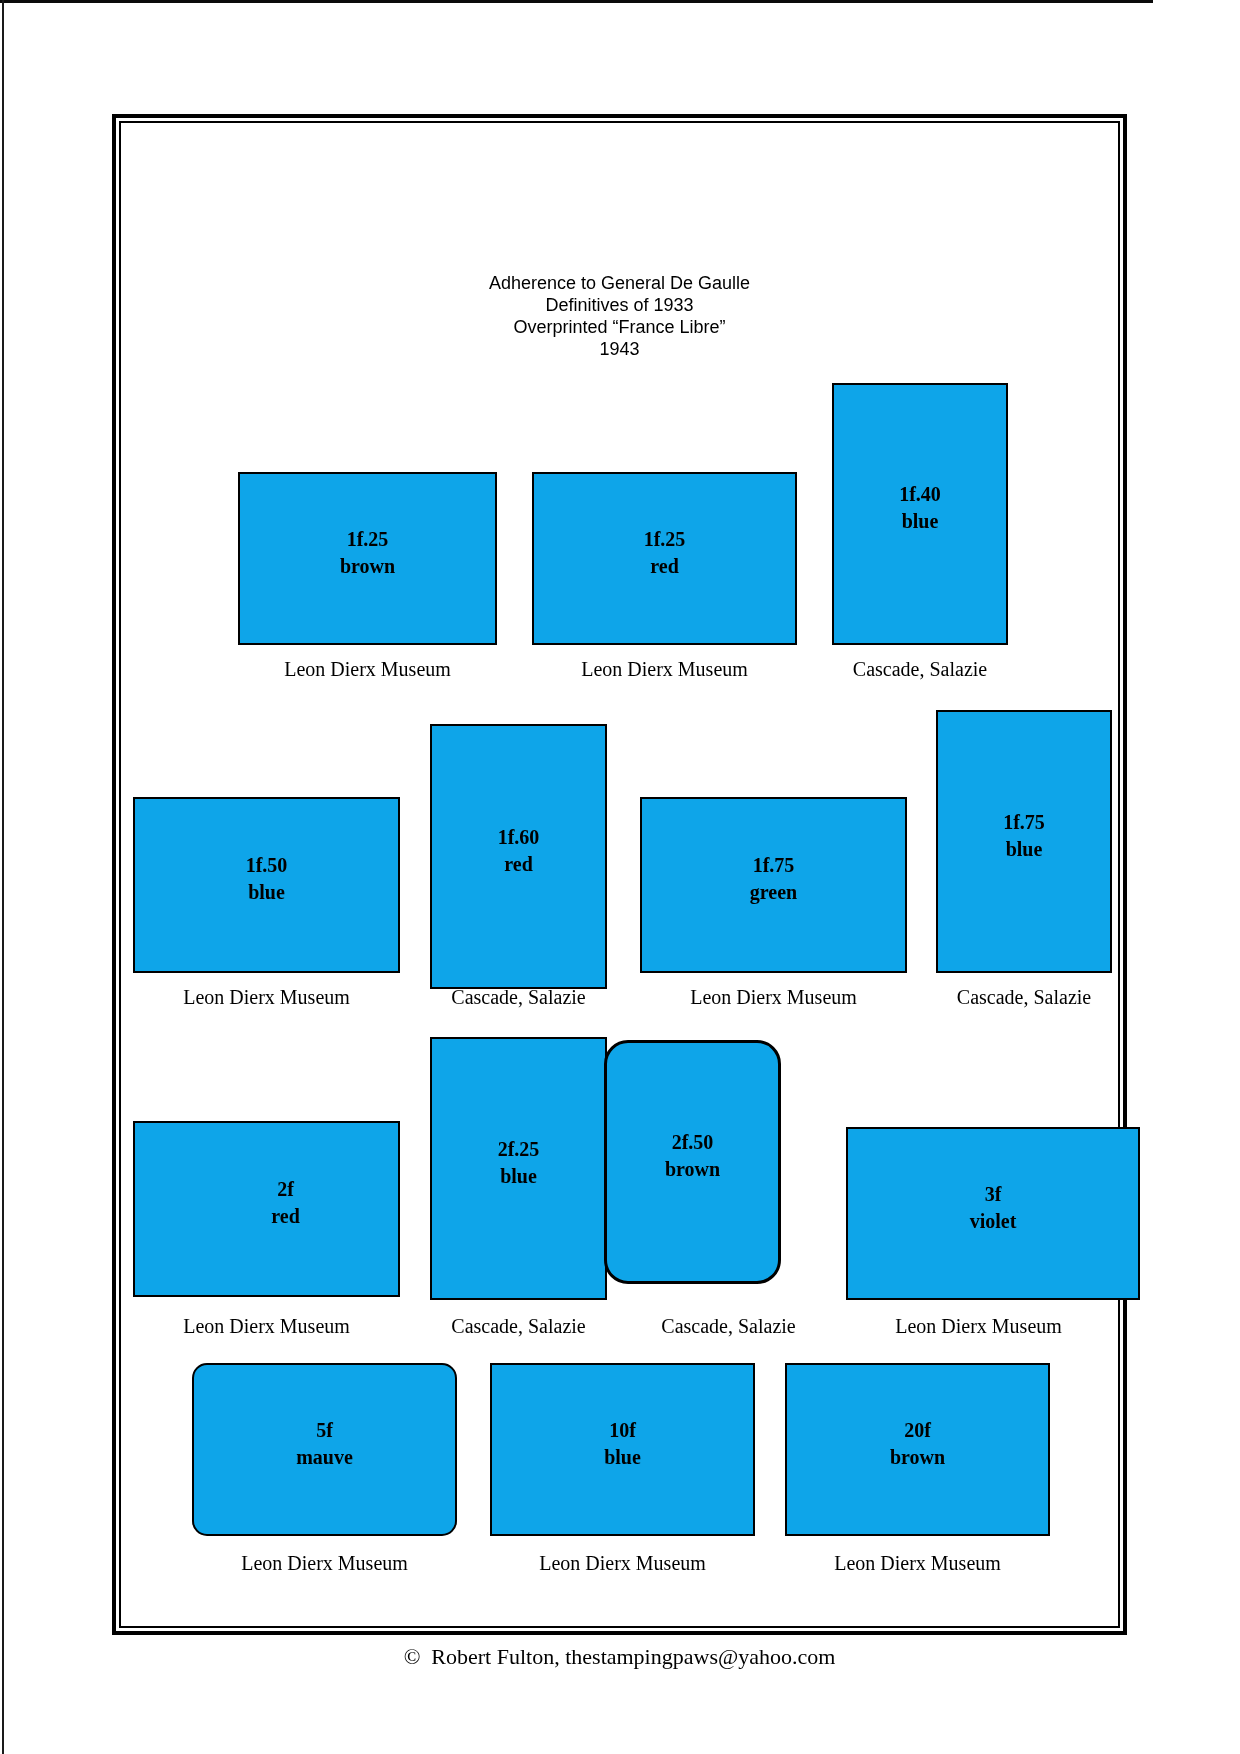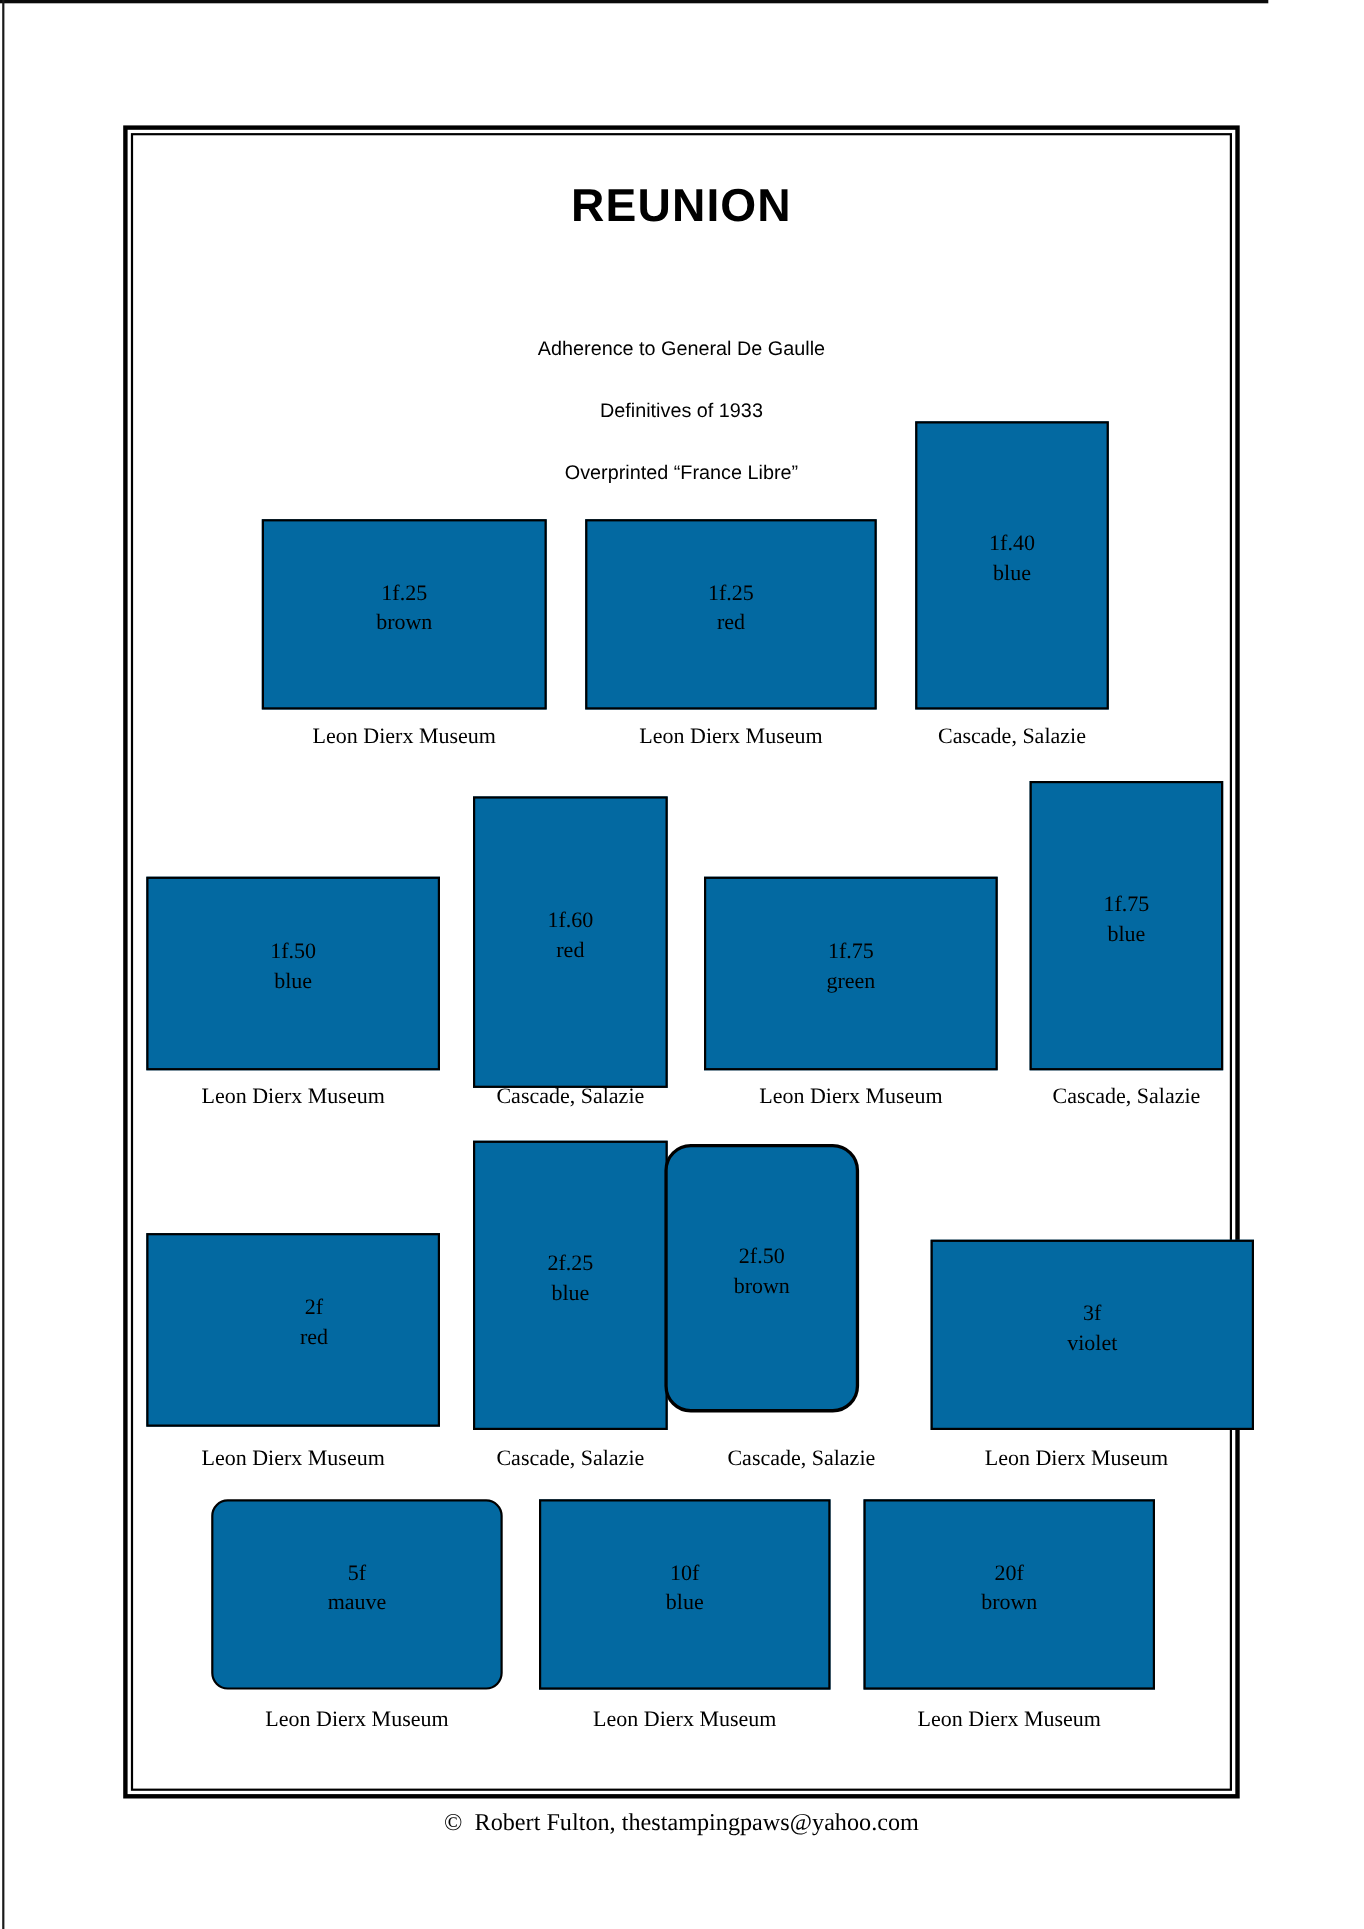--- a/index.html
+++ b/index.html
@@ -25,25 +25,25 @@
     text-align:center;
     font-family:"Liberation Sans", sans-serif;
     font-weight:bold;font-size:42px;line-height:1.1;letter-spacing:1px;
   }
   .subtitle{
     position:absolute;left:112px;top:272px;width:1015px;
     text-align:center;
     font-family:"Liberation Sans", sans-serif;
     font-size:18px;line-height:22px;
   }
-  .subtitle span{display:block;margin-top:34px;}
+  .subtitle span{display:block;}
   .stamp-box{
     position:absolute;box-sizing:border-box;
-    border:2px solid #000;background:#0369a1;
-    display:flex;align-items:center;justify-content:center;
+    border:2px solid #000;background:#0ea5e9;
+    display:flex;align-items:center;justify-content:center;font-weight:bold;
   }
   .stamp-label{
     text-align:center;font-size:20px;line-height:27px;
     transform:translateY(-6px);
   }
   .stamp-label span{display:block;}
   .stamp-caption{
     position:absolute;transform:translateX(-50%);
     font-size:20px;line-height:26px;white-space:nowrap;
   }
@@ -57,21 +57,20 @@
 <body>
 
 <div class="page">
   <div class="scan-top"></div>
   <div class="scan-left"></div>
 
   <div class="frame">
     <div class="frame-inner"></div>
   </div>
 
-  <div class="title">REUNION</div>
 
   <div class="subtitle">
     <span>Adherence to General De Gaulle</span>
     <span>Definitives of 1933</span>
     <span>Overprinted “France Libre”</span>
     <span>1943</span>
   </div>
 
   <div id="stamps">
       <div class="stamp-box" style="left: 238px; top: 472px; width: 259px; height: 173px; border-width: 2px;">

